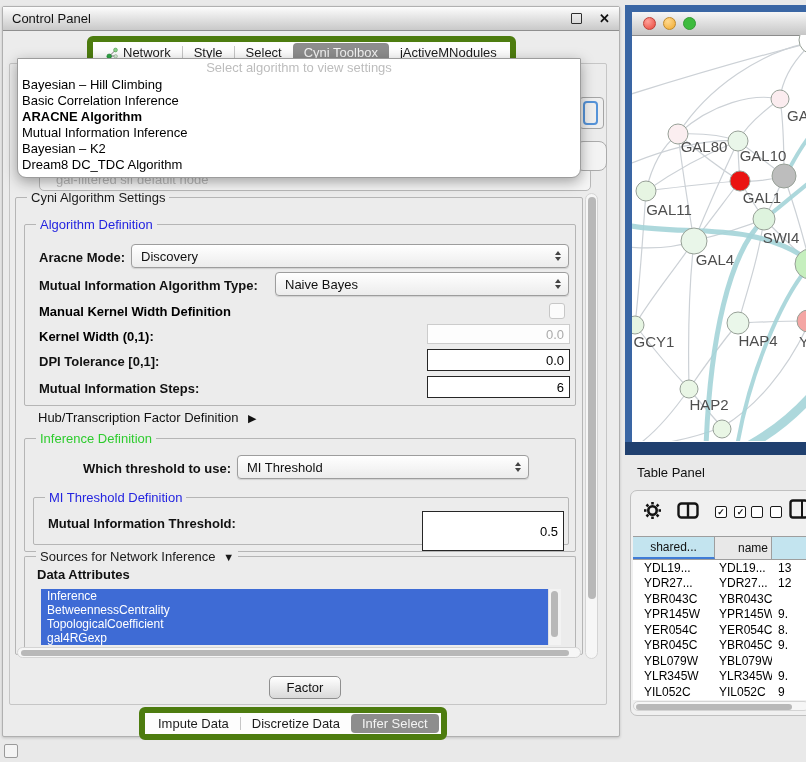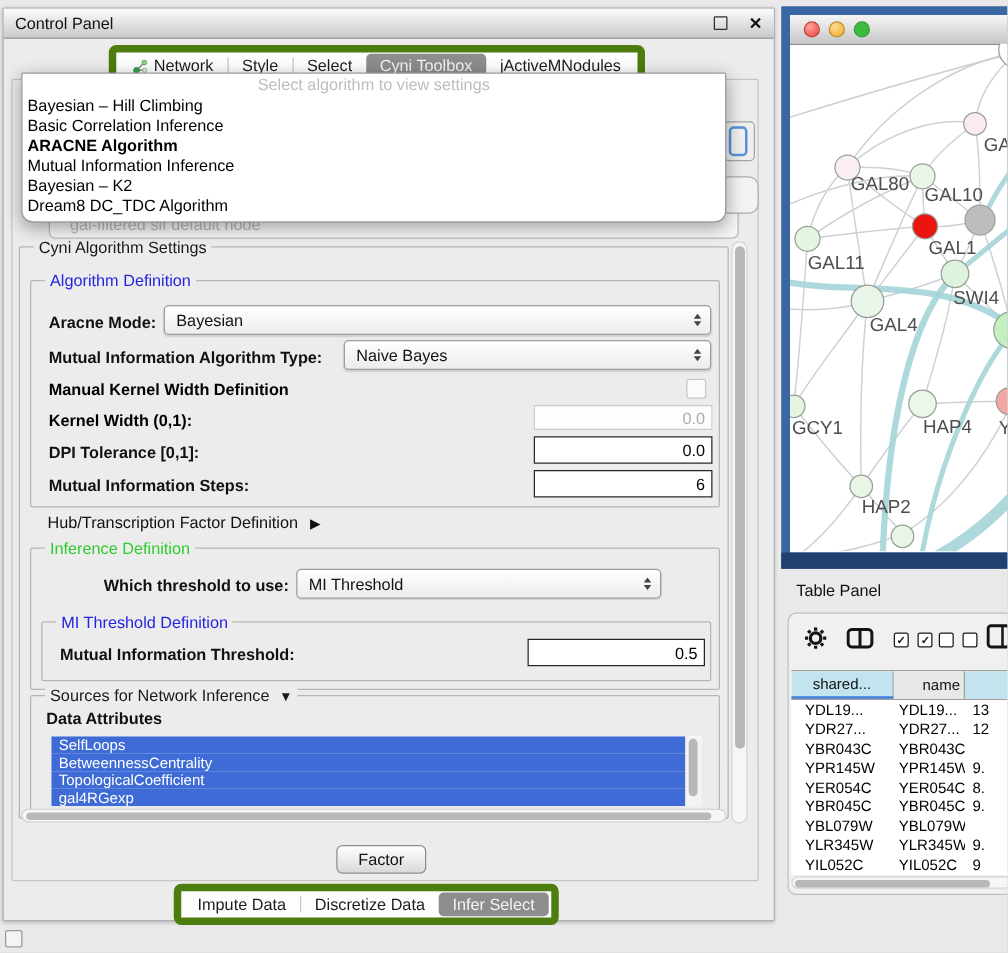--- a/index.html
+++ b/index.html
@@ -144,21 +144,21 @@
         </div>
     </div>
 
     <div class="group" style="left:12px;top:190px;width:566px;height:456px;">
       <span class="gtitle">Cyni Algorithm Settings</span>
 
       <div class="group" style="left:8px;top:26px;width:550px;height:180px;">
         <span class="gtitle blue">Algorithm Definition</span>
         <span class="lbl" style="left:14px;top:25px;">Aracne Mode:</span>
         <div class="combo" style="left:106px;top:19px;width:438px;height:24px;">
-          <span>Bayesian</span>
+          <span>Discovery</span>
           <span class="arrows">
               <i class="up"></i>
               <i class="dn"></i>
             </span>
         </div>
         <span class="lbl" style="left:14px;top:53px;">Mutual Information Algorithm Type:</span>
         <div class="combo" style="left:250px;top:47px;width:294px;height:24px;">
           <span>Naive Bayes</span>
           <span class="arrows">
               <i class="up"></i>
@@ -192,34 +192,34 @@
         <div class="combo" style="left:212px;top:16px;width:292px;height:24px;">
           <span>MI Threshold</span>
           <span class="arrows">
               <i class="up"></i>
               <i class="dn"></i>
             </span>
         </div>
         <div class="group" style="left:8px;top:58px;width:534px;height:46px;">
           <span class="gtitle blue">MI Threshold Definition</span>
           <span class="lbl" style="left:14px;top:18px;">Mutual Information Threshold:</span>
-          <div class="tfield en" style="left:388px;top:13px;width:142px;height:22px;">
+          <div class="tfield en" style="left:388px;top:13px;width:142px;height:40px;">
             <span>0.5</span>
           </div>
         </div>
       </div>
 
       <div class="group" style="left:8px;top:358px;width:550px;height:92px;border-bottom:none;border-bottom-left-radius:0;border-bottom-right-radius:0;">
         <span class="gtitle">
           <span>Sources for Network Inference</span>
           <span class="tri" style="margin-left:4px;">▼</span>
         </span>
         <span class="lbl" style="left:12px;top:10px;">Data Attributes</span>
         <div class="attr-list" style="left:16px;top:32px;width:520px;height:56px;">
-          <div class="aitem" style="background: rgb(62, 107, 213);">SelfLoops</div>
+          <div class="aitem" style="background: rgb(62, 107, 213);">Inference</div>
             <div class="aitem" style="background: rgb(62, 107, 213);">BetweennessCentrality</div>
             <div class="aitem" style="background: rgb(62, 107, 213);">TopologicalCoefficient</div>
             <div class="aitem" style="background: rgb(62, 107, 213);">gal4RGexp</div>
             <div class="attr-scroll">
               <span class="thumb" style="left:2px;top:2px;width:7px;height:46px;"></span>
             </div>
         </div>
       </div>
     </div>
 

